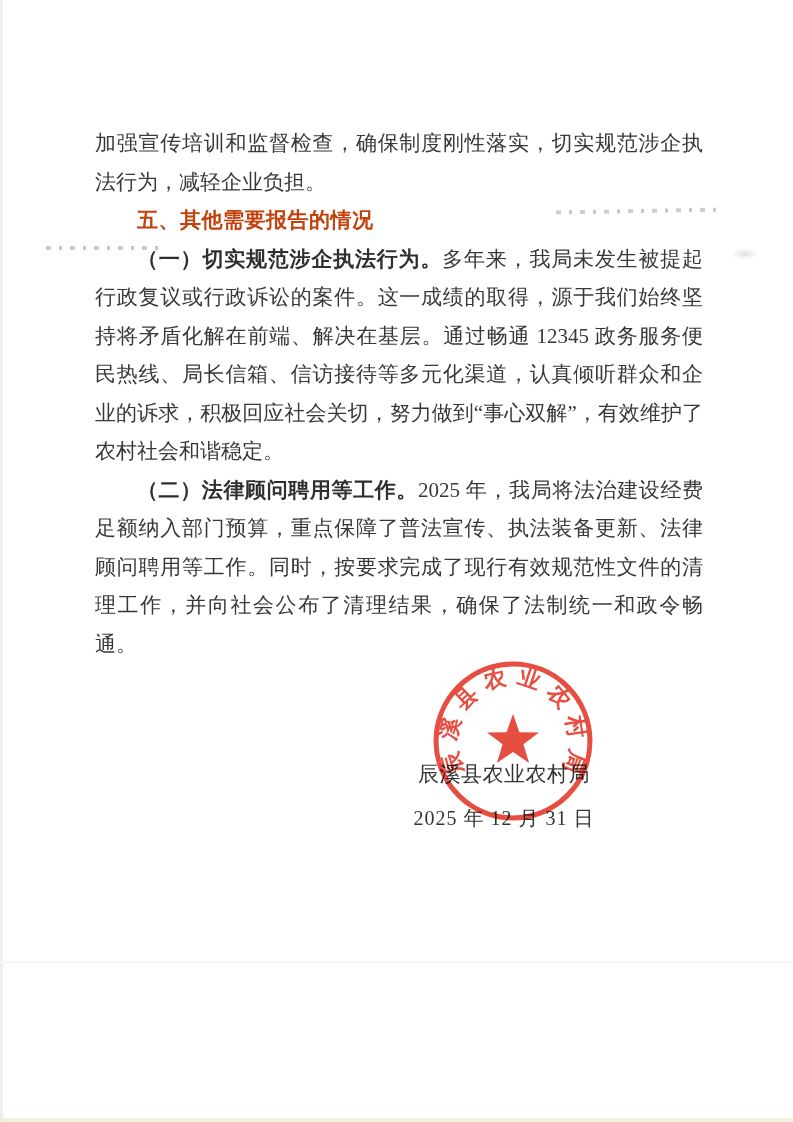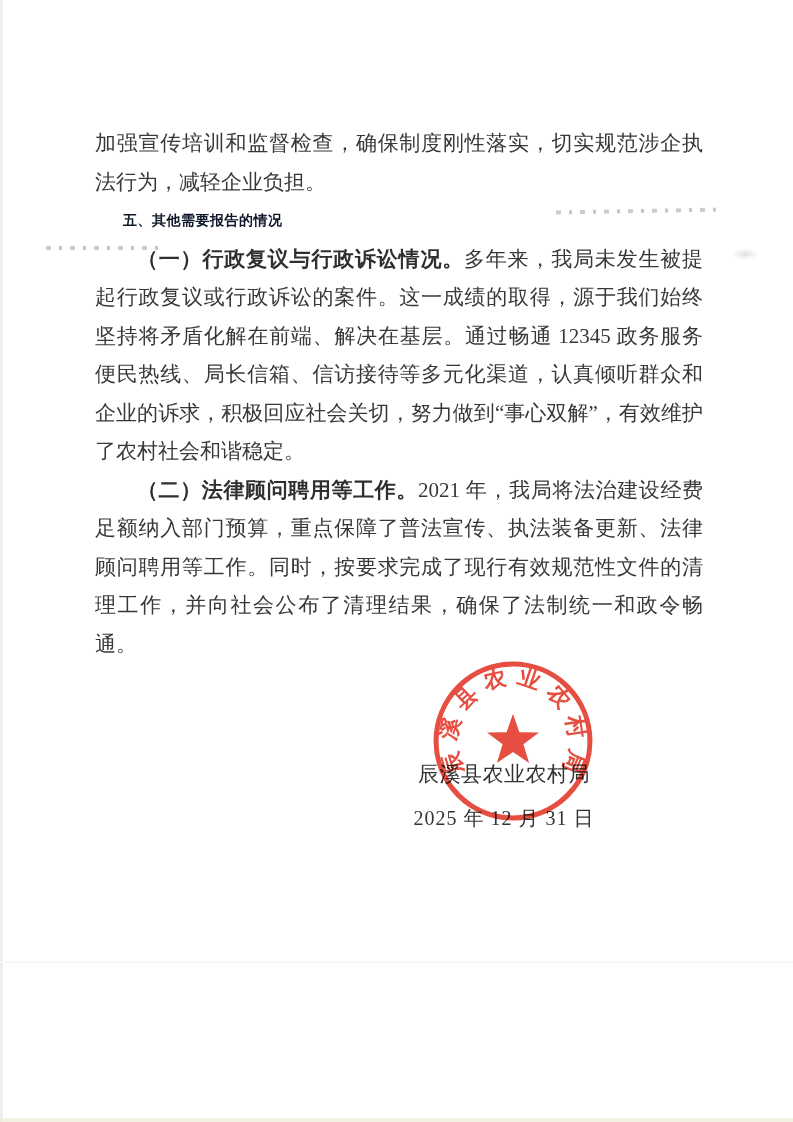--- a/index.html
+++ b/index.html
@@ -22,25 +22,25 @@
     width: 608px;
     color: #383838;
     font-size: 21px;
     line-height: 38.5px;
     text-align: justify;
   }
   .para { margin: 0; text-indent: 2em; }
   .para.no-indent { text-indent: 0; }
   .section-heading {
     margin: 0;
-    font-size: 14px;
+    font-size: 21px;
     line-height: 38.5px;
     text-indent: 2em;
     font-weight: 700;
-    color: #0f172a;
+    color: #c2410c;
     font-family: "Liberation Sans", "DejaVu Sans", sans-serif;
     letter-spacing: 0.5px;
   }
   .lead { font-weight: 700; color: #2f2f2f; }
 
   
   .signature-block {
     position: absolute;
     left: 398px;
     top: 760px;
@@ -117,23 +117,23 @@
   <div class="edge-bottom"></div>
   <div class="noise noise-dashes noise-1"></div>
   <div class="noise noise-dashes noise-2"></div>
   <div class="noise noise-3"></div>
 
   <div class="content">
     <p class="para no-indent">加强宣传培训和监督检查，确保制度刚性落实，切实规范涉企执法行为，减轻企业负担。</p>
 
     <h2 class="section-heading">五、其他需要报告的情况</h2>
 
-    <p class="para"><span class="lead">（一）行政复议与行政诉讼情况。</span><span>多年来，我局未发生被提起行政复议或行政诉讼的案件。这一成绩的取得，源于我们始终坚持将矛盾化解在前端、解决在基层。通过畅通 12345 政务服务便民热线、局长信箱、信访接待等多元化渠道，认真倾听群众和企业的诉求，积极回应社会关切，努力做到“事心双解”，有效维护了农村社会和谐稳定。</span></p>
+    <p class="para"><span class="lead">（一）切实规范涉企执法行为。</span><span>多年来，我局未发生被提起行政复议或行政诉讼的案件。这一成绩的取得，源于我们始终坚持将矛盾化解在前端、解决在基层。通过畅通 12345 政务服务便民热线、局长信箱、信访接待等多元化渠道，认真倾听群众和企业的诉求，积极回应社会关切，努力做到“事心双解”，有效维护了农村社会和谐稳定。</span></p>
 
-    <p class="para"><span class="lead">（二）法律顾问聘用等工作。</span><span>2021 年，我局将法治建设经费足额纳入部门预算，重点保障了普法宣传、执法装备更新、法律顾问聘用等工作。同时，按要求完成了现行有效规范性文件的清理工作，并向社会公布了清理结果，确保了法制统一和政令畅通。</span></p>
+    <p class="para"><span class="lead">（二）法律顾问聘用等工作。</span><span>2025 年，我局将法治建设经费足额纳入部门预算，重点保障了普法宣传、执法装备更新、法律顾问聘用等工作。同时，按要求完成了现行有效规范性文件的清理工作，并向社会公布了清理结果，确保了法制统一和政令畅通。</span></p>
   </div>
 
   <div class="signature-block">
     <div class="signature-org">辰溪县农业农村局</div>
     <div class="signature-date">2025 年 12 月 31 日</div>
   </div>
 
   <svg class="seal" viewBox="0 0 162 162">
     <circle cx="81" cy="81" r="76" fill="none" stroke-width="5" stroke="#e23a2b"></circle>
     <path id="sealArc" d="M 35.1 113.1 A 56 56 0 1 1 126.9 113.1" fill="none"></path>

